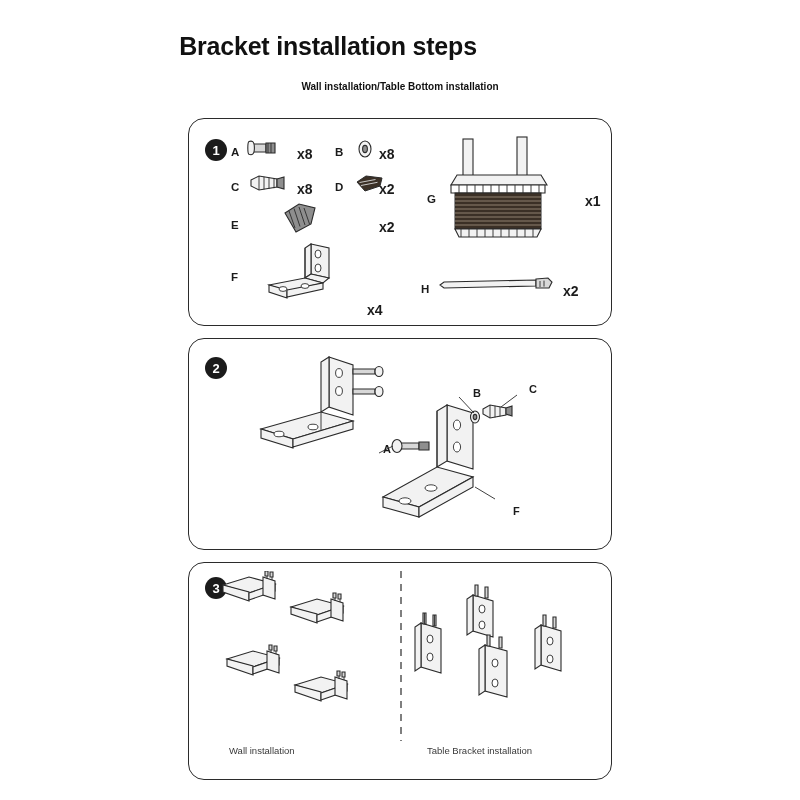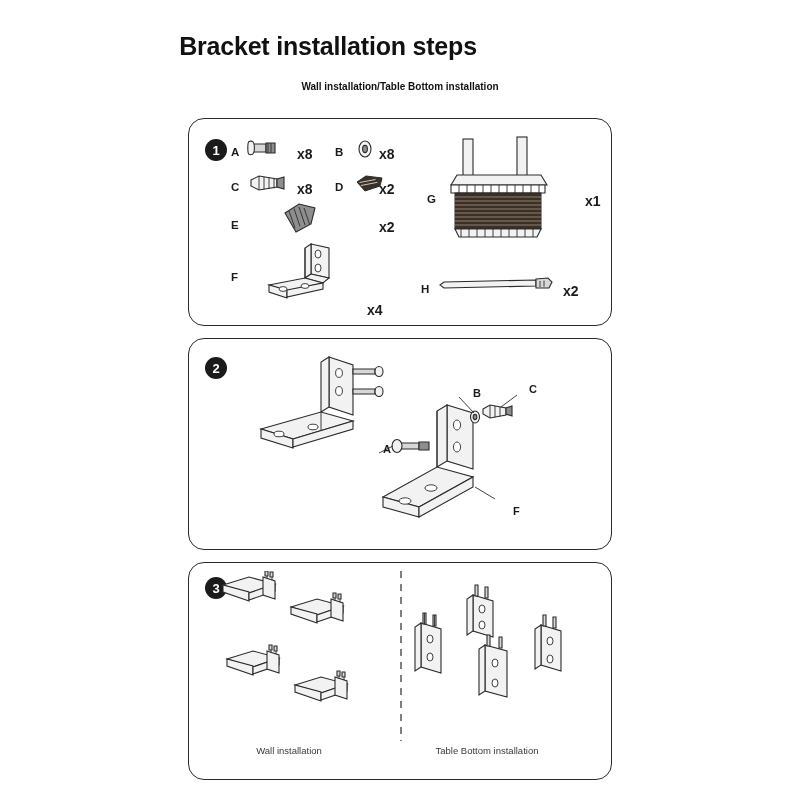--- a/index.html
+++ b/index.html
@@ -78,21 +78,20 @@
   .ref-label {
     position: absolute;
     font-size: 11px;
     font-weight: bold;
     color: #1b1b1b;
   }
   .caption {
     position: absolute;
     font-size: 9.5px;
     color: #3a3a3a;
-    text-align: center;
     line-height: 12px;
     width: 120px;
   }
   svg { display: block; }
   .ln-thin { fill: none; stroke: #2b2b2b; stroke-width: 0.9; }
   .fill-lt { fill: #f2f2f2; stroke: #2b2b2b; stroke-width: 1.1; }
   .fill-md { fill: #d8d8d8; stroke: #2b2b2b; stroke-width: 1.1; }
   .fill-dk { fill: #8e8e8e; stroke: #2b2b2b; stroke-width: 1.1; }
   .fill-dark { fill: #3b3026; stroke: #2b2b2b; stroke-width: 1.0; }
   .fill-w { fill: #ffffff; stroke: #2b2b2b; stroke-width: 1.1; }
@@ -322,16 +321,16 @@
       <g transform="translate(126,36)">
         <path class="fill-lt" d="M10 10 l20 6 l0 40 l-20 -6 z"></path>
         <path class="fill-lt" d="M10 10 l-6 4 l0 40 l6 -4 z"></path>
         <ellipse class="ln-thin" cx="19" cy="26" rx="3" ry="4" style="fill:#fff"></ellipse>
         <ellipse class="ln-thin" cx="19" cy="44" rx="3" ry="4" style="fill:#fff"></ellipse>
         <path class="fill-md" d="M12 0 h3 v11 h-3 z M22 2 h3 v11 h-3 z"></path>
       </g>
     </svg>
 
     <div class="caption" style="left:40px; top:182px;">Wall installation</div>
-    <div class="caption" style="left:238px; top:182px;">Table Bottom installation</div>
+    <div class="caption" style="left:238px; top:182px;">Table Bracket installation</div>
   </div>
 
 </div>
 
 </body></html>

